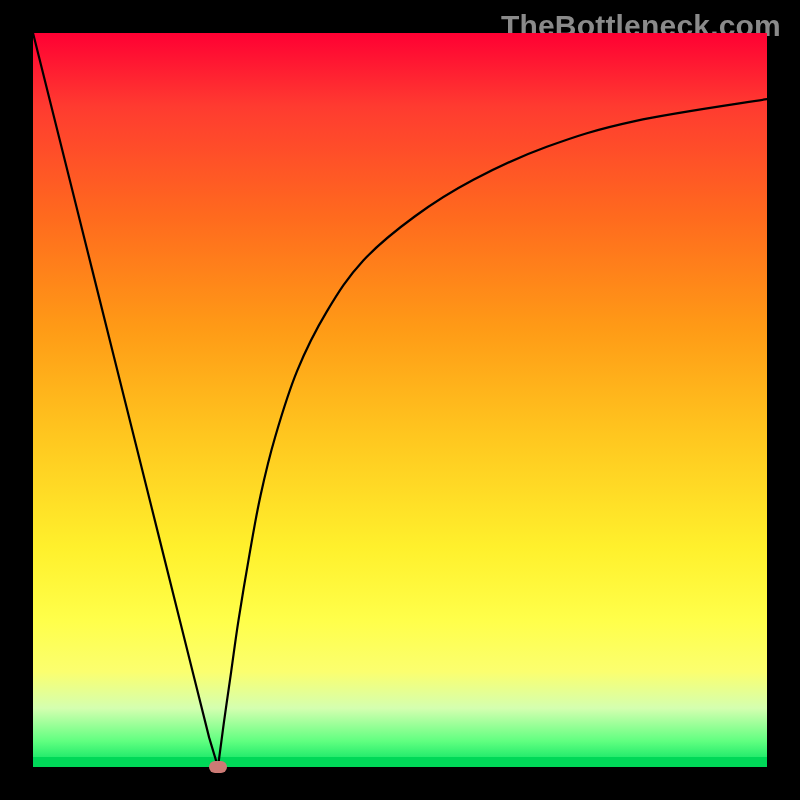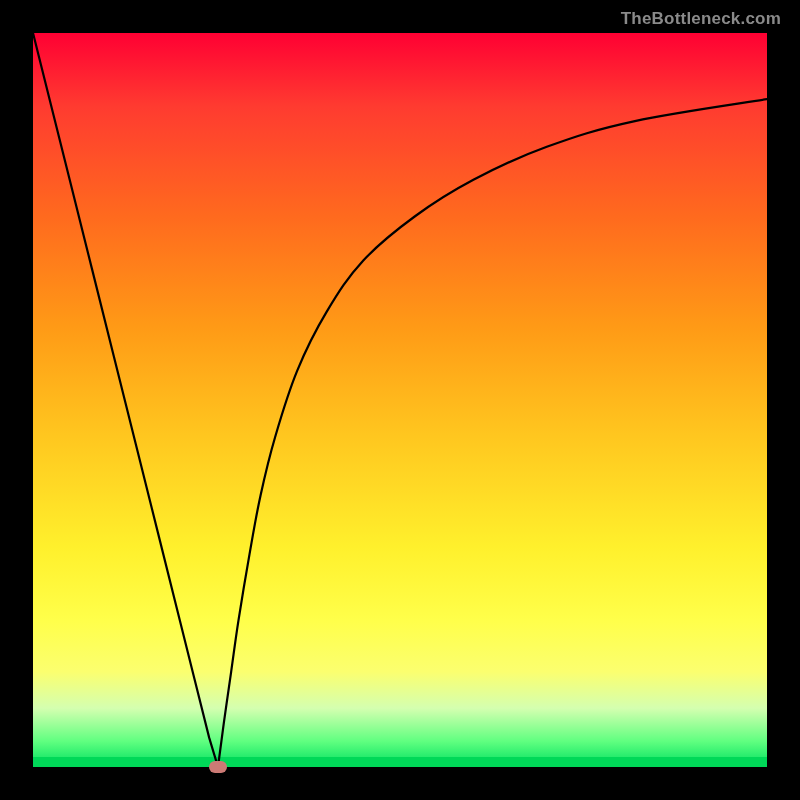--- a/index.html
+++ b/index.html
@@ -43,21 +43,21 @@
     right: 0;
     bottom: 0;
     height: 10px;
     background: #00d858;
   }
   .watermark {
     position: absolute;
     top: 9px;
     right: 19px;
     color: #8a8a8a;
-    font-size: 17px;
+    font-size: 30px;
     font-weight: 600;
     letter-spacing: 0.2px;
     user-select: none;
   }
   svg.curve {
     position: absolute;
     left: 0;
     top: 0;
     width: 734px;
     height: 734px;

